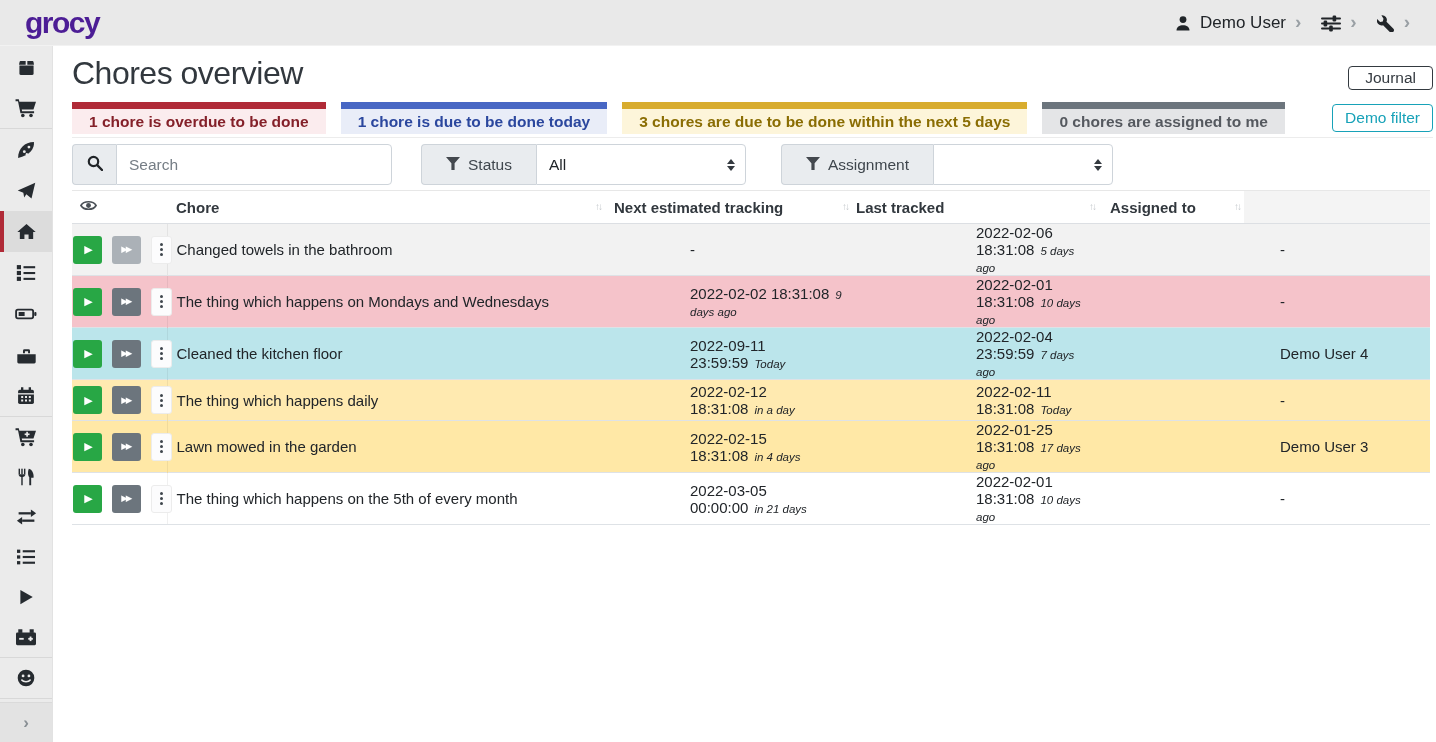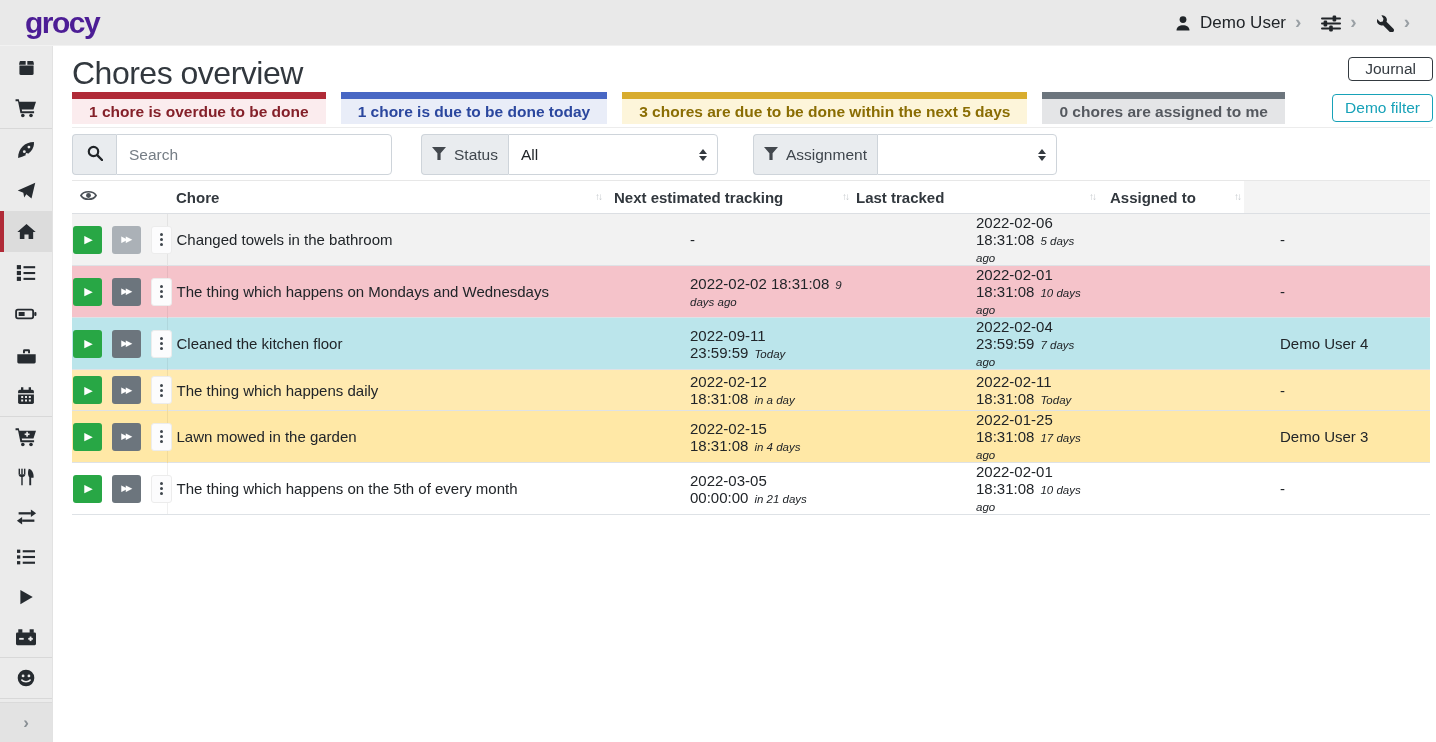--- a/index.html
+++ b/index.html
@@ -24,38 +24,38 @@
   .side-item.active { background:#dcdcdc; border-left:4px solid #b02a37; padding-right:4px; }
   .side-div { height:0; border-top:1px solid #d8d8d8; }
   .side-bottom { position:absolute; bottom:0; left:0; width:100%; height:40px;
     background:#e3e3e3; border-top:1px solid #dadada; display:flex; align-items:center; justify-content:center;
     color:#8a9095; font-size:17px; font-weight:bold; cursor:pointer; }
   .side-item svg { display:block; }
 
   .content { flex:1; padding:11px 3px 0 19px; background:#fff; }
 
   
-  .title-row { display:flex; align-items:flex-start; justify-content:space-between; margin-bottom:2px; }
+  .title-row { display:flex; align-items:flex-end; justify-content:space-between; margin-bottom:12px; }
   h1 { font-size:32px; font-weight:400; color:#32383e; line-height:33px; letter-spacing:-0.5px; }
   .btn-journal { background:#fff; border:1px solid #343a40; color:#343a40; font-size:15.5px;
     padding:2px 16px; border-radius:4px; cursor:pointer; font-family:inherit; }
 
   
   .cards-row { display:flex; align-items:stretch; }
   .fcard { border-top:7px solid #888; display:flex; align-items:center; padding:0 17px;
     height:32px; font-size:15.5px; font-weight:bold; margin-right:15px; cursor:pointer; white-space:nowrap; }
   .btn-clear { margin-left:auto; align-self:center; background:#fff; border:1px solid #17a2b8; color:#17a2b8;
     font-size:15.5px; padding:4px 12px; border-radius:4px; cursor:pointer; font-family:inherit; }
   hr.sep { border:0; border-top:1px solid #ececec; margin:3px 0 0; }
 
   
   .filters-row { display:flex; margin-top:6px; }
   .igroup { display:flex; height:41px; }
   .iprepend { display:flex; align-items:center; gap:8px; background:#e9ecef; border:1px solid #ced4da;
-    border-right:0; border-radius:4px 0 0 4px; padding:0 10px; font-size:15.5px; color:#3f464d; }
+    border-right:0; border-radius:4px 0 0 4px; padding:0 24px; font-size:15.5px; color:#3f464d; }
   .iprepend.icon-only { justify-content:center; width:44px; padding:0; }
   .search-input { width:276px; border:1px solid #ced4da; border-radius:0 4px 4px 0; padding:0 12px;
     font-size:15.5px; font-family:inherit; color:#212529; outline:none; }
   .search-input::placeholder { color:#757d85; }
   .iselect { position:relative; border:1px solid #ced4da; border-radius:0 4px 4px 0; background:#fff;
     display:flex; align-items:center; padding:0 26px 0 12px; font-size:15.5px; color:#212529; cursor:pointer; }
   .sel-status { width:210px; } .sel-assign { width:180px; }
   .carets { position:absolute; right:10px; top:50%; transform:translateY(-50%); display:flex;
     flex-direction:column; align-items:center; gap:2px; }
   .caret-up { width:0; height:0; border-left:4px solid transparent; border-right:4px solid transparent;

